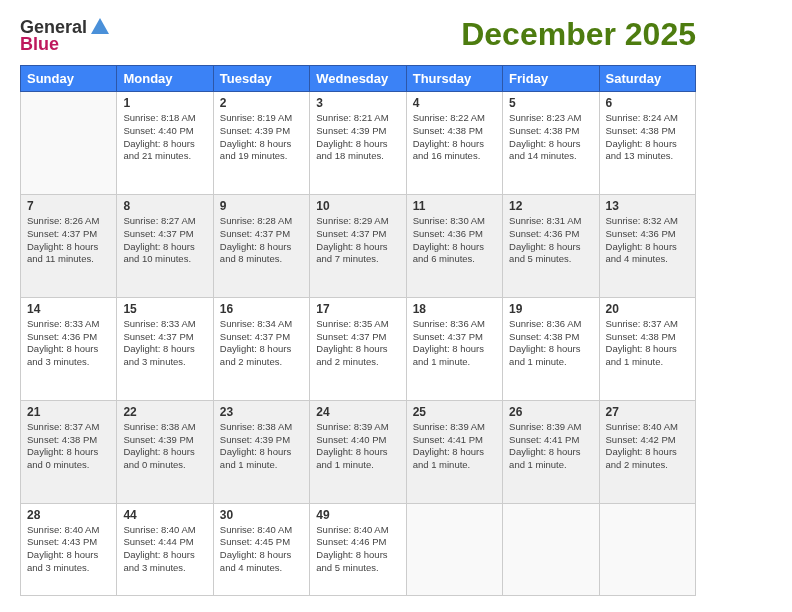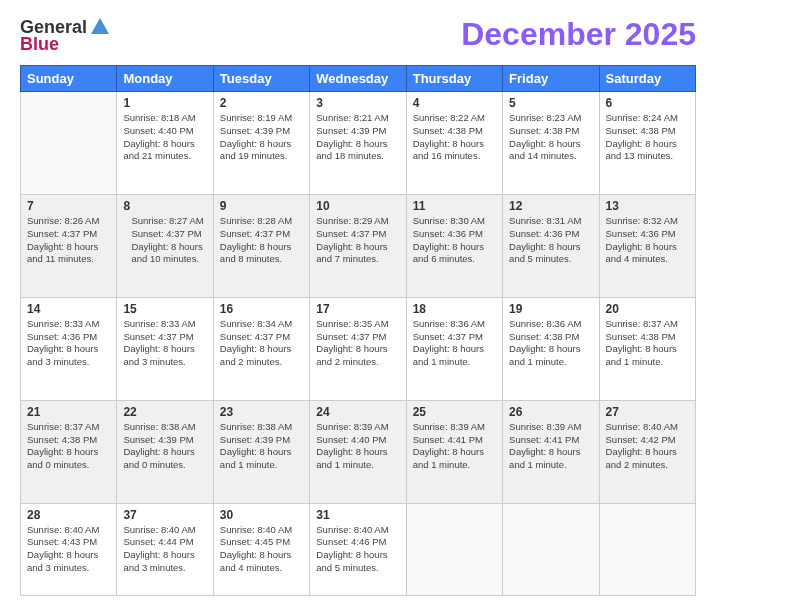--- a/index.html
+++ b/index.html
@@ -36,21 +36,21 @@
       font-size: 18px;
       font-weight: bold;
       color: #be185d;
     }
     .title-area {
       text-align: right;
     }
     .month-title {
       font-size: 32px;
       font-weight: bold;
-      color: #8b5cf6;
+      color: #4d7c0f;
     }
     .location {
       font-size: 14px;
       color: #555;
     }
     .calendar {
       flex: 1;
       border: 1px solid #ccc;
       border-collapse: collapse;
       width: 100%;
@@ -177,21 +177,21 @@
         <tr class="row-shaded">
           <td>
             <span class="day-number">7</span>
             <div class="day-info" style="white-space: pre-line;">Sunrise: 8:26 AM
 Sunset: 4:37 PM
 Daylight: 8 hours
 and 11 minutes.</div>
           </td>
           <td>
             <span class="day-number">8</span>
-            <div class="day-info" style="white-space: pre-line; margin-left: 8px;">Sunrise: 8:27 AM
+            <div class="day-info" style="white-space: pre-line;">Sunrise: 8:27 AM
 Sunset: 4:37 PM
 Daylight: 8 hours
 and 10 minutes.</div>
           </td>
           <td>
             <span class="day-number">9</span>
             <div class="day-info" style="white-space: pre-line;">Sunrise: 8:28 AM
 Sunset: 4:37 PM
 Daylight: 8 hours
 and 8 minutes.</div>
@@ -329,35 +329,35 @@
         </tr>
         <tr class="last-row">
           <td>
             <span class="day-number">28</span>
             <div class="day-info" style="white-space: pre-line;">Sunrise: 8:40 AM
 Sunset: 4:43 PM
 Daylight: 8 hours
 and 3 minutes.</div>
           </td>
           <td>
-            <span class="day-number">37</span>
+            <span class="day-number">44</span>
             <div class="day-info" style="white-space: pre-line;">Sunrise: 8:40 AM
 Sunset: 4:44 PM
 Daylight: 8 hours
 and 3 minutes.</div>
           </td>
           <td>
             <span class="day-number">30</span>
             <div class="day-info" style="white-space: pre-line;">Sunrise: 8:40 AM
 Sunset: 4:45 PM
 Daylight: 8 hours
 and 4 minutes.</div>
           </td>
           <td>
-            <span class="day-number">31</span>
+            <span class="day-number">49</span>
             <div class="day-info" style="white-space: pre-line;">Sunrise: 8:40 AM
 Sunset: 4:46 PM
 Daylight: 8 hours
 and 5 minutes.</div>
           </td>
           <td class="empty-cell"></td>
           <td class="empty-cell"></td>
           <td class="empty-cell"></td>
         </tr>
       </tbody>

